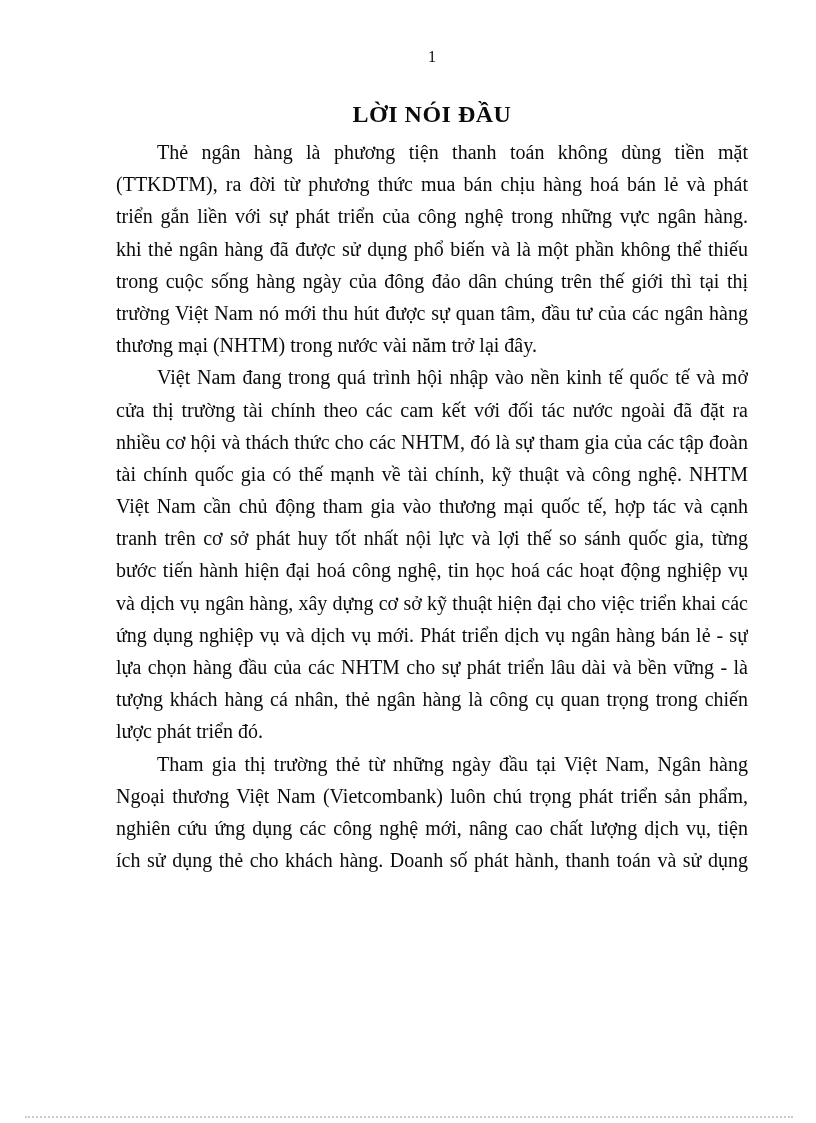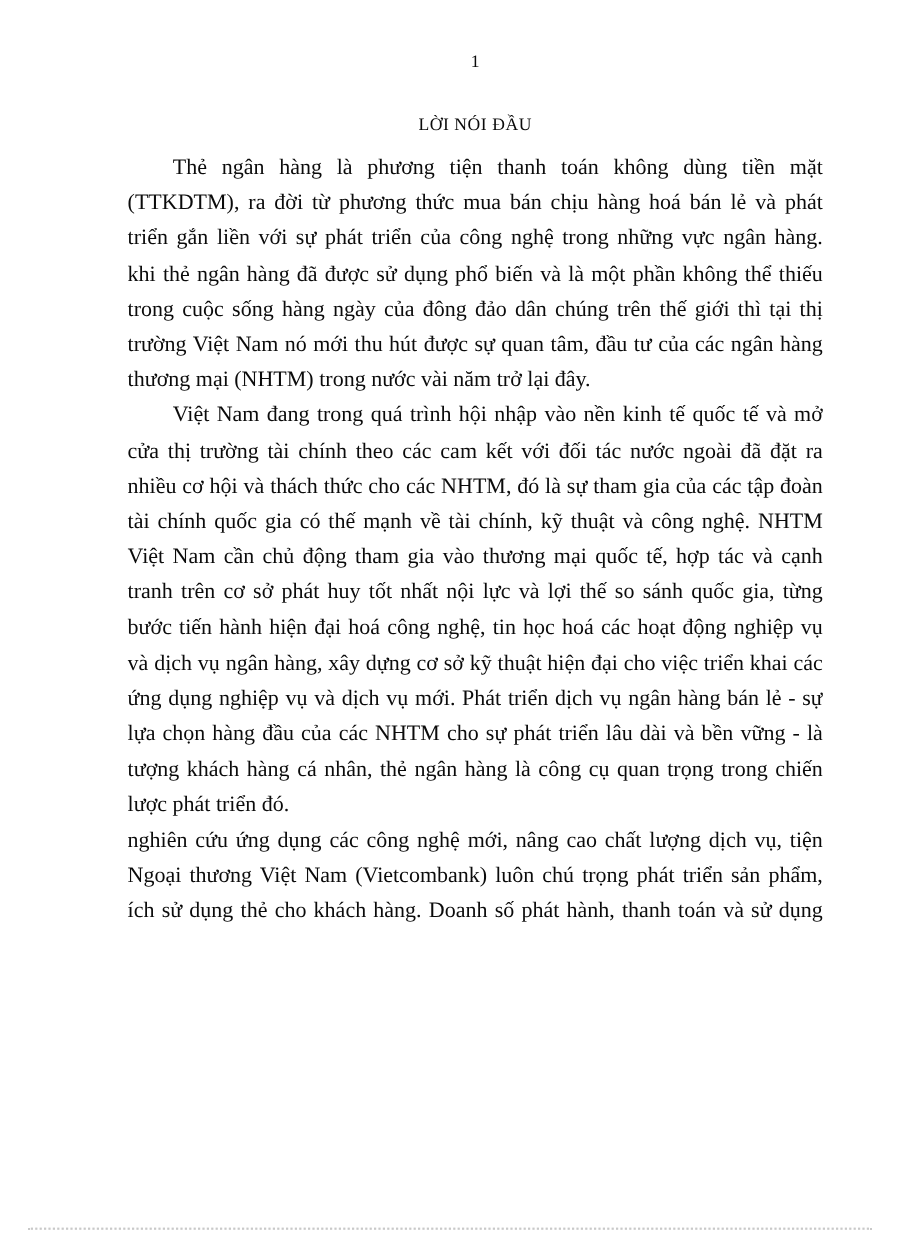--- a/index.html
+++ b/index.html
@@ -25,22 +25,22 @@
     font-size: 16px;
     line-height: 22px;
   }
   .doc-title {
     position: absolute;
     top: 101px;
     left: 116px;
     width: 632px;
     margin: 0;
     text-align: center;
-    font-size: 16px;
-    font-weight: normal;
+    font-size: 24px;
+    font-weight: bold;
     letter-spacing: 0.5px;
     line-height: 26px;
   }
   .content {
     position: absolute;
     top: 136px;
     left: 116px;
     width: 632px;
     font-size: 20px;
   }
@@ -90,20 +90,21 @@
         <div class="line">Việt Nam cần chủ động tham gia vào thương mại quốc tế, hợp tác và cạnh</div>
         <div class="line">tranh trên cơ sở phát huy tốt nhất nội lực và lợi thế so sánh quốc gia, từng</div>
         <div class="line">bước tiến hành hiện đại hoá công nghệ, tin học hoá các hoạt động nghiệp vụ</div>
         <div class="line">và dịch vụ ngân hàng, xây dựng cơ sở kỹ thuật hiện đại cho việc triển khai các</div>
         <div class="line">ứng dụng nghiệp vụ và dịch vụ mới. Phát triển dịch vụ ngân hàng bán lẻ - sự</div>
         <div class="line">lựa chọn hàng đầu của các NHTM cho sự phát triển lâu dài và bền vững - là</div>
         <div class="line">tượng khách hàng cá nhân, thẻ ngân hàng là công cụ quan trọng trong chiến</div>
         <div class="line lastline">lược phát triển đó.</div>
       </div>
     <div class="paragraph">
+        <div class="line first">Tham gia thị trường thẻ từ những ngày đầu tại Việt Nam, Ngân hàng</div>
+        <div class="line">Ngoại thương Việt Nam (Vietcombank) luôn chú trọng phát triển sản phẩm,</div>
         <div class="line">nghiên cứu ứng dụng các công nghệ mới, nâng cao chất lượng dịch vụ, tiện</div>
-        <div class="line">Ngoại thương Việt Nam (Vietcombank) luôn chú trọng phát triển sản phẩm,</div>
         <div class="line">ích sử dụng thẻ cho khách hàng. Doanh số phát hành, thanh toán và sử dụng</div>
       </div>
   </div>
 
   <div class="bottom-dots"></div>
 </div>
 
 </body></html>

